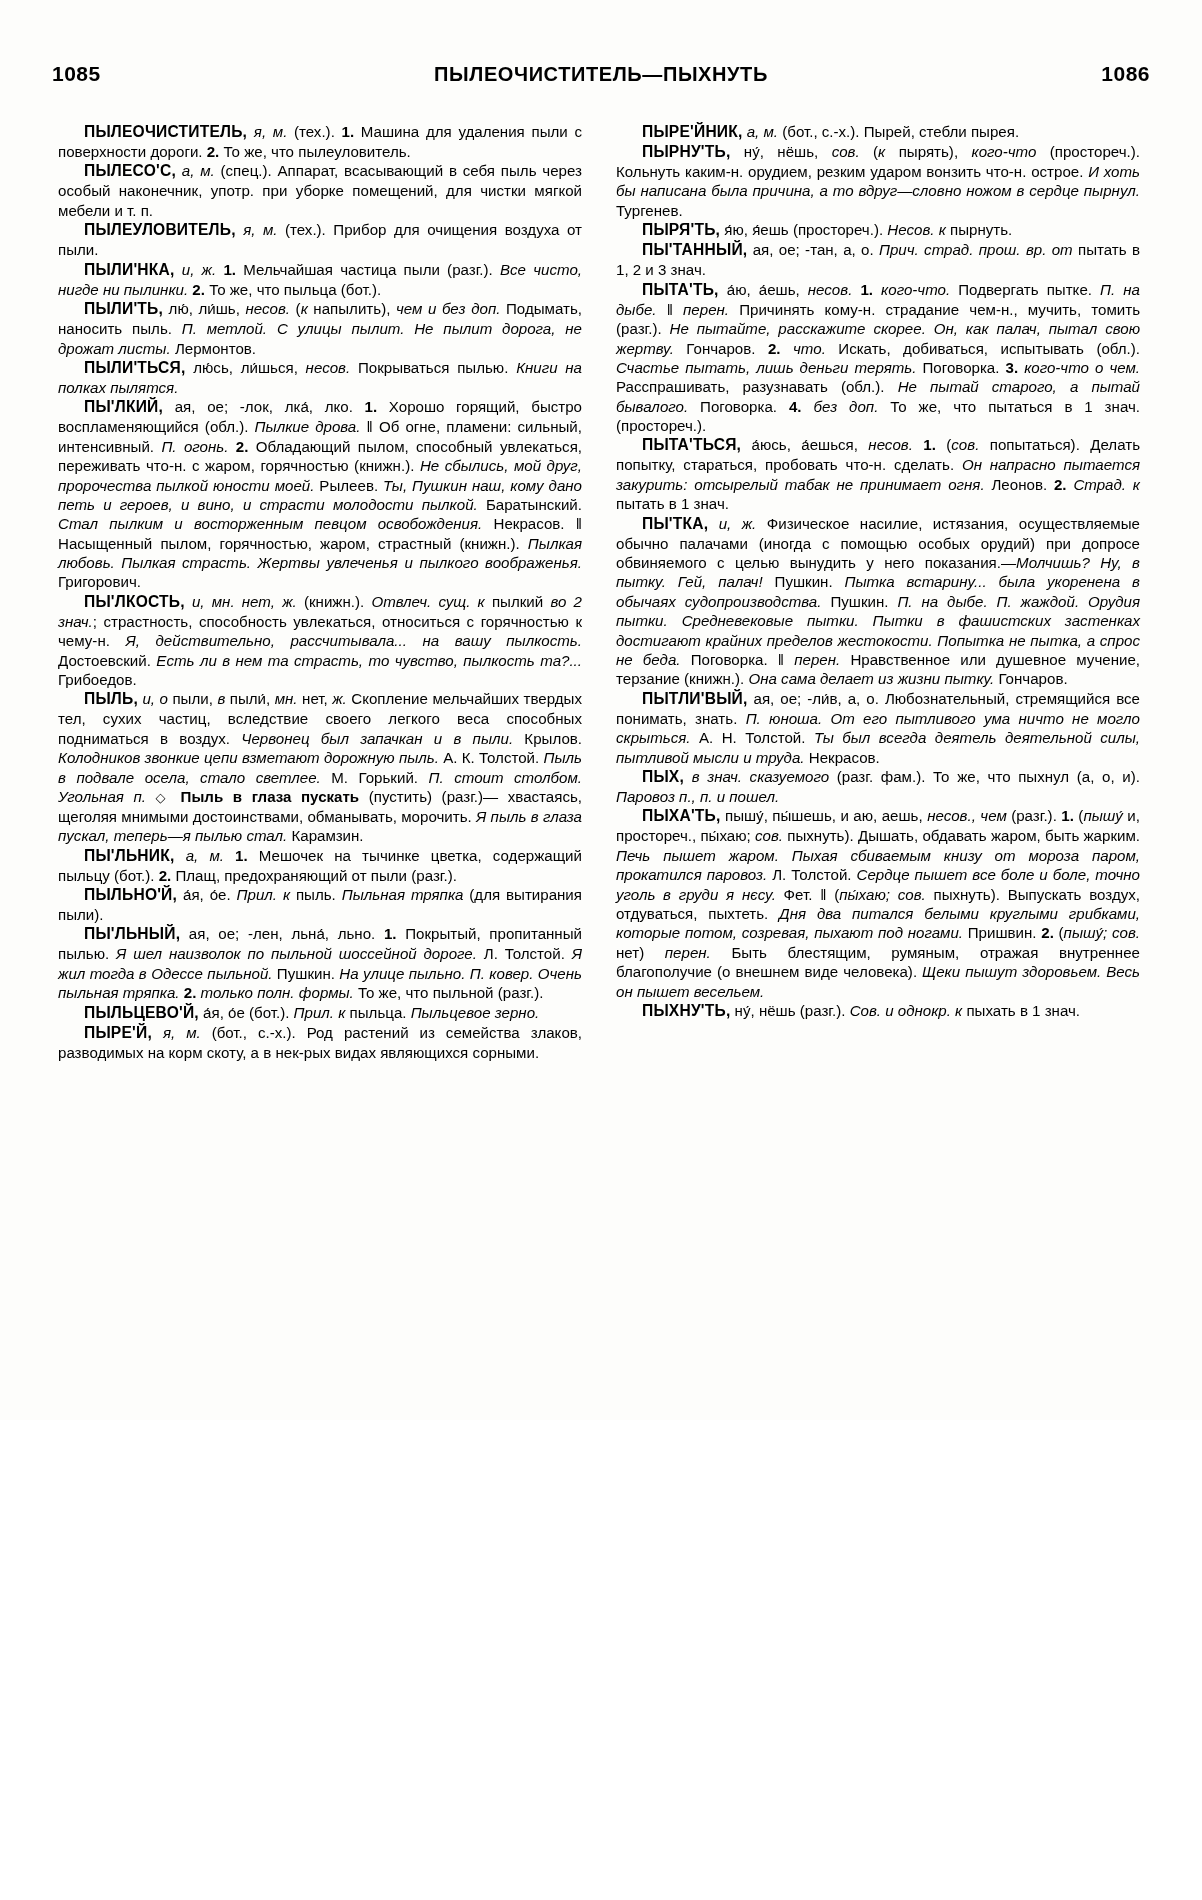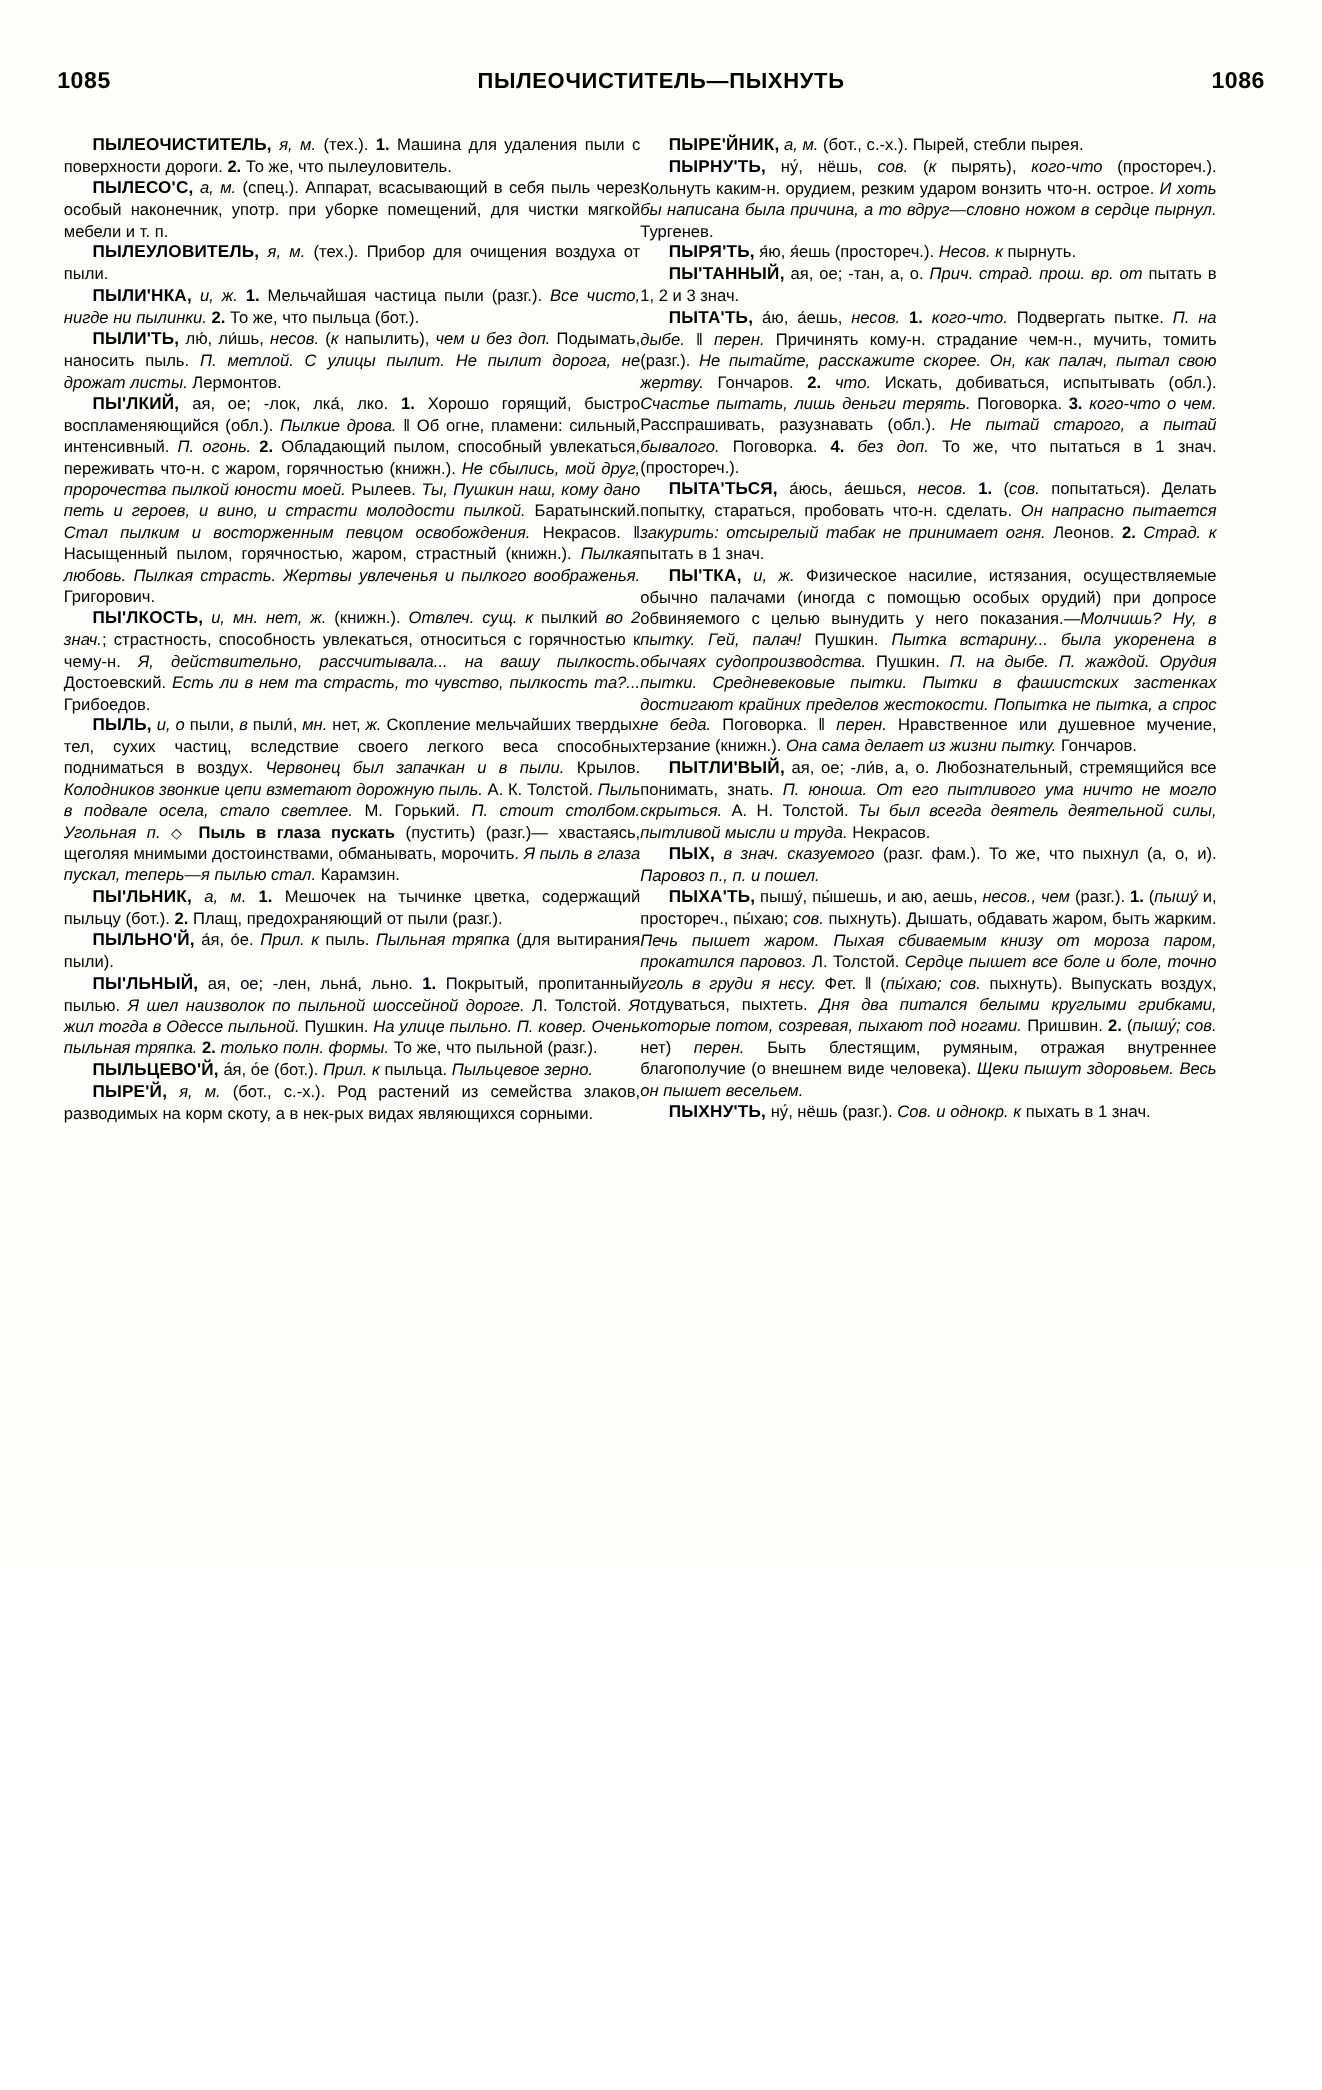--- a/index.html
+++ b/index.html
@@ -43,20 +43,21 @@
     text-align: center;
     flex: 1;
   }
   .columns {
     position: absolute;
     top: 122px;
     left: 58px;
     right: 58px;
     bottom: 52px;
     display: flex;
+    gap: 34px;
   }
   .col {
     width: 524px;
     font-size: 15.1px;
     line-height: 1.285;
     text-align: justify;
     text-justify: inter-word;
     hyphens: manual;
   }
   .entry {
@@ -89,20 +90,21 @@
     <div class="folio">1086</div>
   </div>
 
   <div class="columns">
     <div class="col" id="col-0">
         <p class="entry"><span class="hw">ПЫЛЕОЧИСТИТЕЛЬ,</span><span> <span class="it">я, м.</span> (тех.). <b>1.</b> Машина для удаления пыли с поверхности дороги. <b>2.</b> То же, что пылеуловитель.</span></p>
         <p class="entry"><span class="hw">ПЫЛЕСО'С,</span><span> <span class="it">а, м.</span> (спец.). Аппарат, всасывающий в себя пыль через особый наконечник, употр. при уборке помещений, для чистки мягкой мебели и т. п.</span></p>
         <p class="entry"><span class="hw">ПЫЛЕУЛОВИТЕЛЬ,</span><span> <span class="it">я, м.</span> (тех.). Прибор для очищения воздуха от пыли.</span></p>
         <p class="entry"><span class="hw">ПЫЛИ'НКА,</span><span> <span class="it">и, ж.</span> <b>1.</b> Мельчайшая частица пыли (разг.). <span class="it">Все чисто, нигде ни пылинки.</span> <b>2.</b> То же, что пыльца (бот.).</span></p>
         <p class="entry"><span class="hw">ПЫЛИ'ТЬ,</span><span> лю́, ли́шь, <span class="it">несов.</span> (<span class="it">к</span> напылить), <span class="it">чем и без доп.</span> Подымать, наносить пыль. <span class="it">П. метлой. С улицы пылит. Не пылит дорога, не дрожат листы.</span> Лермонтов.</span></p>
+        <p class="entry"><span class="hw">ПЫЛИ'ТЬСЯ,</span><span> лю́сь, ли́шься, <span class="it">несов.</span> Покрываться пылью. <span class="it">Книги на полках пылятся.</span></span></p>
         <p class="entry"><span class="hw">ПЫ'ЛКИЙ,</span><span> ая, ое; -лок, лка́, лко. <b>1.</b> Хорошо горящий, быстро воспламеняющийся (обл.). <span class="it">Пылкие дрова.</span> <span class="sep">‖</span> Об огне, пламени: сильный, интенсивный. <span class="it">П. огонь.</span> <b>2.</b> Обладающий пылом, способный увлекаться, переживать что-н. с жаром, горячностью (книжн.). <span class="it">Не сбылись, мой друг, пророчества пылкой юности моей.</span> Рылеев. <span class="it">Ты, Пушкин наш, кому дано петь и героев, и вино, и страсти молодости пылкой.</span> Баратынский. <span class="it">Стал пылким и восторженным певцом освобождения.</span> Некрасов. <span class="sep">‖</span> Насыщенный пылом, горячностью, жаром, страстный (книжн.). <span class="it">Пылкая любовь. Пылкая страсть. Жертвы увлеченья и пылкого воображенья.</span> Григорович.</span></p>
         <p class="entry"><span class="hw">ПЫ'ЛКОСТЬ,</span><span> <span class="it">и, мн. нет, ж.</span> (книжн.). <span class="it">Отвлеч. сущ. к</span> пылкий <span class="it">во 2 знач.</span>; страстность, способность увлекаться, относиться с горячностью к чему-н. <span class="it">Я, действительно, рассчитывала... на вашу пылкость.</span> Достоевский. <span class="it">Есть ли в нем та страсть, то чувство, пылкость та?...</span> Грибоедов.</span></p>
         <p class="entry"><span class="hw">ПЫЛЬ,</span><span> <span class="it">и, о</span> пыли, <span class="it">в</span> пыли́, <span class="it">мн.</span> нет, <span class="it">ж.</span> Скопление мельчайших твердых тел, сухих частиц, вследствие своего легкого веса способных подниматься в воздух. <span class="it">Червонец был запачкан и в пыли.</span> Крылов. <span class="it">Колодников звонкие цепи взметают дорожную пыль.</span> А. К. Толстой. <span class="it">Пыль в подвале осела, стало светлее.</span> М. Горький. <span class="it">П. стоит столбом. Угольная п.</span> <span class="diamond">◇</span> <b>Пыль в глаза пускать</b> (пустить) (разг.)— хвастаясь, щеголяя мнимыми достоинствами, обманывать, морочить. <span class="it">Я пыль в глаза пускал, теперь—я пылью стал.</span> Карамзин.</span></p>
         <p class="entry"><span class="hw">ПЫ'ЛЬНИК,</span><span> <span class="it">а, м.</span> <b>1.</b> Мешочек на тычинке цветка, содержащий пыльцу (бот.). <b>2.</b> Плащ, предохраняющий от пыли (разг.).</span></p>
         <p class="entry"><span class="hw">ПЫЛЬНО'Й,</span><span> а́я, о́е. <span class="it">Прил. к</span> пыль. <span class="it">Пыльная тряпка</span> (для вытирания пыли).</span></p>
         <p class="entry"><span class="hw">ПЫ'ЛЬНЫЙ,</span><span> ая, ое; -лен, льна́, льно. <b>1.</b> Покрытый, пропитанный пылью. <span class="it">Я шел наизволок по пыльной шоссейной дороге.</span> Л. Толстой. <span class="it">Я жил тогда в Одессе пыльной.</span> Пушкин. <span class="it">На улице пыльно. П. ковер. Очень пыльная тряпка.</span> <b>2.</b> <span class="it">только полн. формы.</span> То же, что пыльной (разг.).</span></p>
         <p class="entry"><span class="hw">ПЫЛЬЦЕВО'Й,</span><span> а́я, о́е (бот.). <span class="it">Прил. к</span> пыльца. <span class="it">Пыльцевое зерно.</span></span></p>
         <p class="entry"><span class="hw">ПЫРЕ'Й,</span><span> <span class="it">я, м.</span> (бот., с.-х.). Род растений из семейства злаков, разводимых на корм скоту, а в нек-рых видах являющихся сорными.</span></p>
       </div>
     <div class="col" id="col-1">

